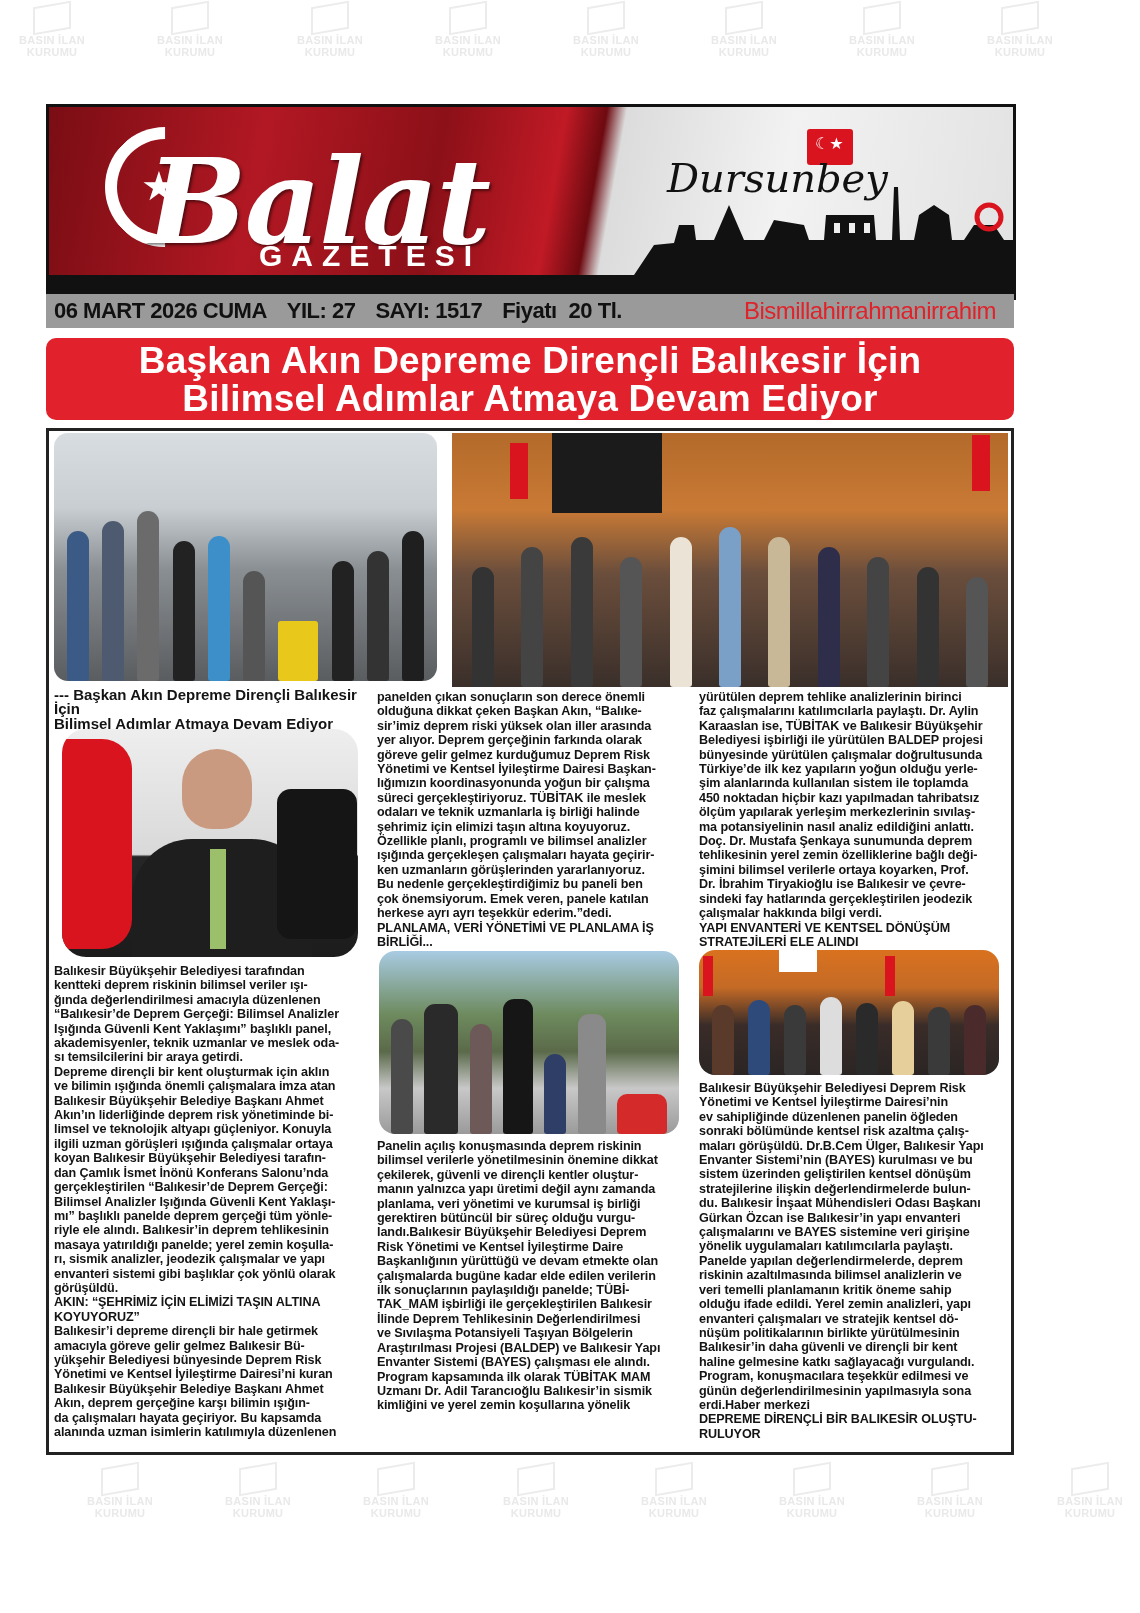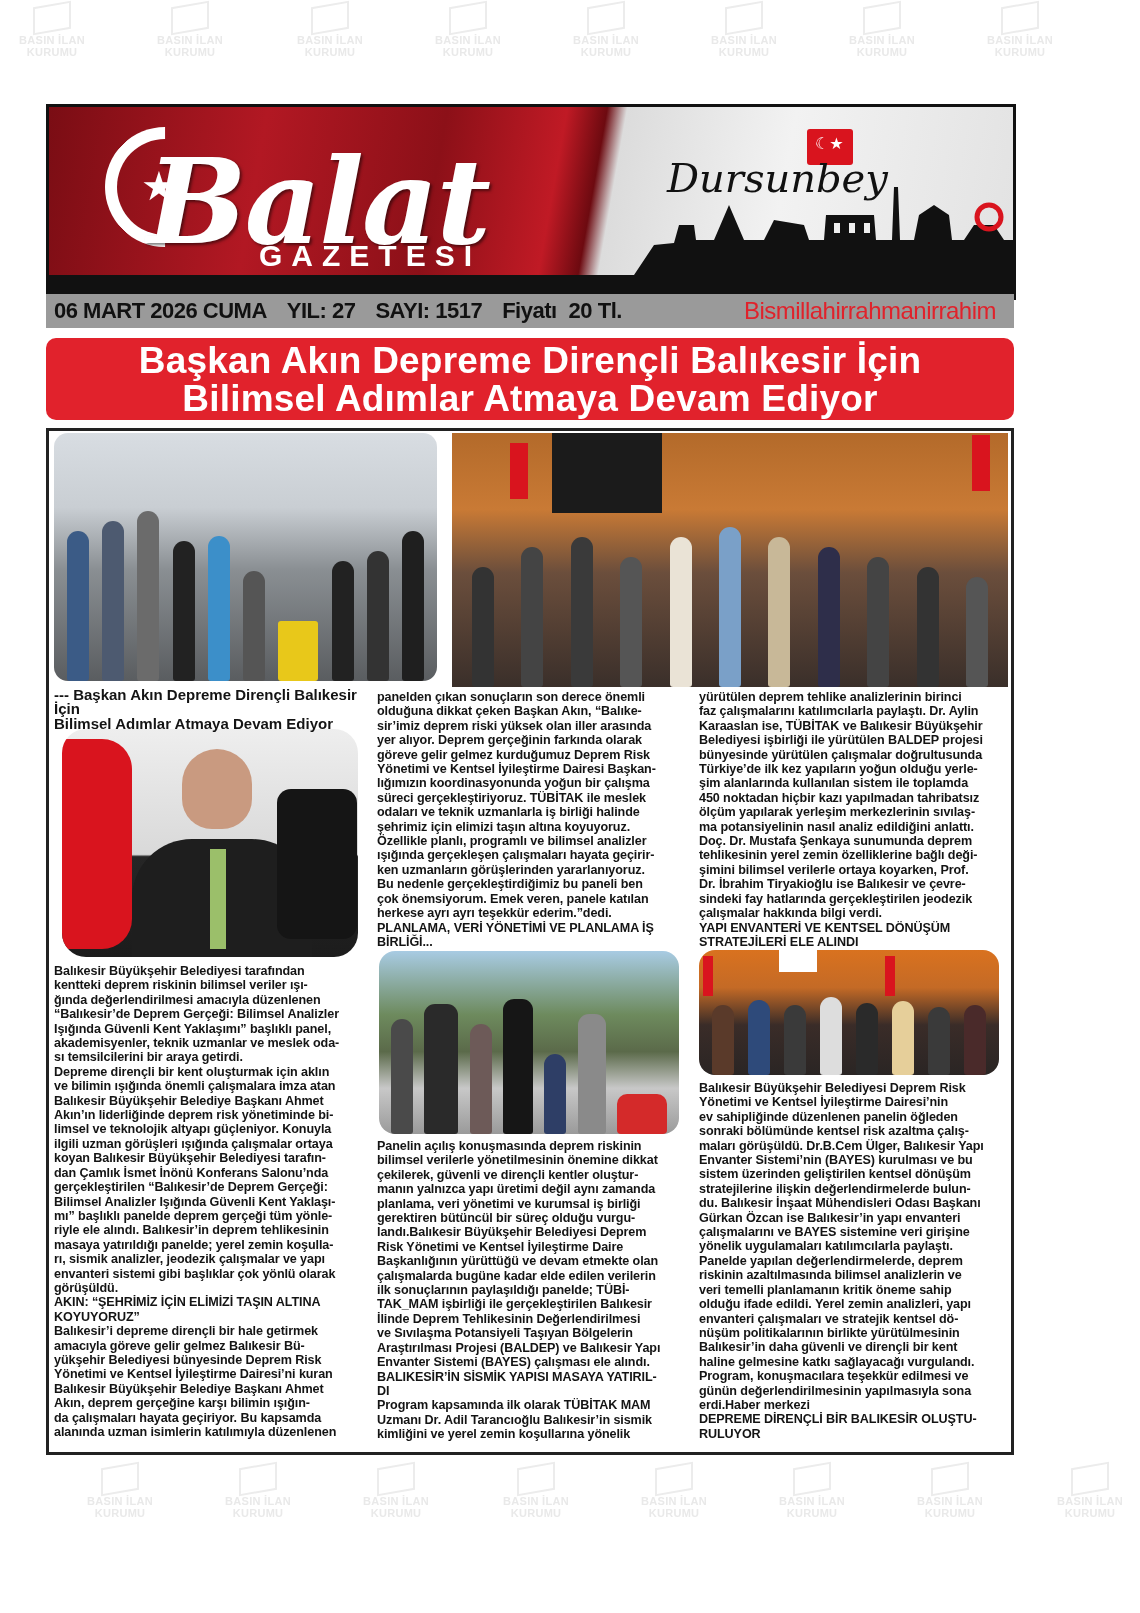--- a/index.html
+++ b/index.html
@@ -315,22 +315,20 @@
 landı.Balıkesir Büyükşehir Belediyesi Deprem
 Risk Yönetimi ve Kentsel İyileştirme Daire
 Başkanlığının yürüttüğü ve devam etmekte olan
 çalışmalarda bugüne kadar elde edilen verilerin
 ilk sonuçlarının paylaşıldığı panelde; TÜBİ-
 TAK_MAM işbirliği ile gerçekleştirilen Balıkesir
 İlinde Deprem Tehlikesinin Değerlendirilmesi
 ve Sıvılaşma Potansiyeli Taşıyan Bölgelerin
 Araştırılması Projesi (BALDEP) ve Balıkesir Yapı
 Envanter Sistemi (BAYES) çalışması ele alındı.</p>
-  <p>BALIKESİR’İN SİSMİK YAPISI MASAYA YATIRIL-
-DI</p>
   <p>Program kapsamında ilk olarak TÜBİTAK MAM
 Uzmanı Dr. Adil Tarancıoğlu Balıkesir’in sismik
 kimliğini ve yerel zemin koşullarına yönelik</p>
 </div>
 
 <div class="col" style="left:699px;top:690px;width:312px">
   <p>yürütülen deprem tehlike analizlerinin birinci
 faz çalışmalarını katılımcılarla paylaştı. Dr. Aylin
 Karaaslan ise, TÜBİTAK ve Balıkesir Büyükşehir
 Belediyesi işbirliği ile yürütülen BALDEP projesi

